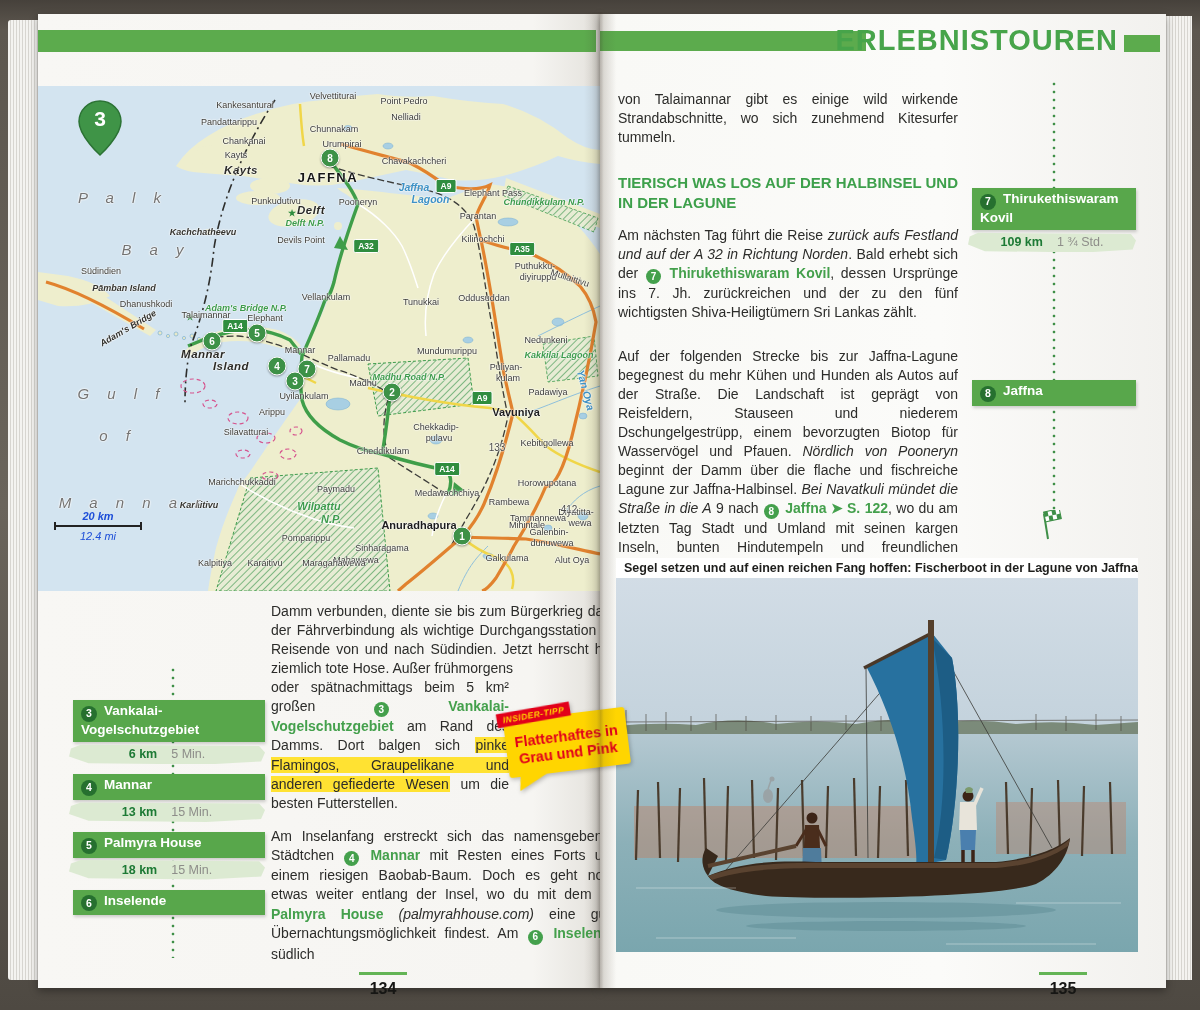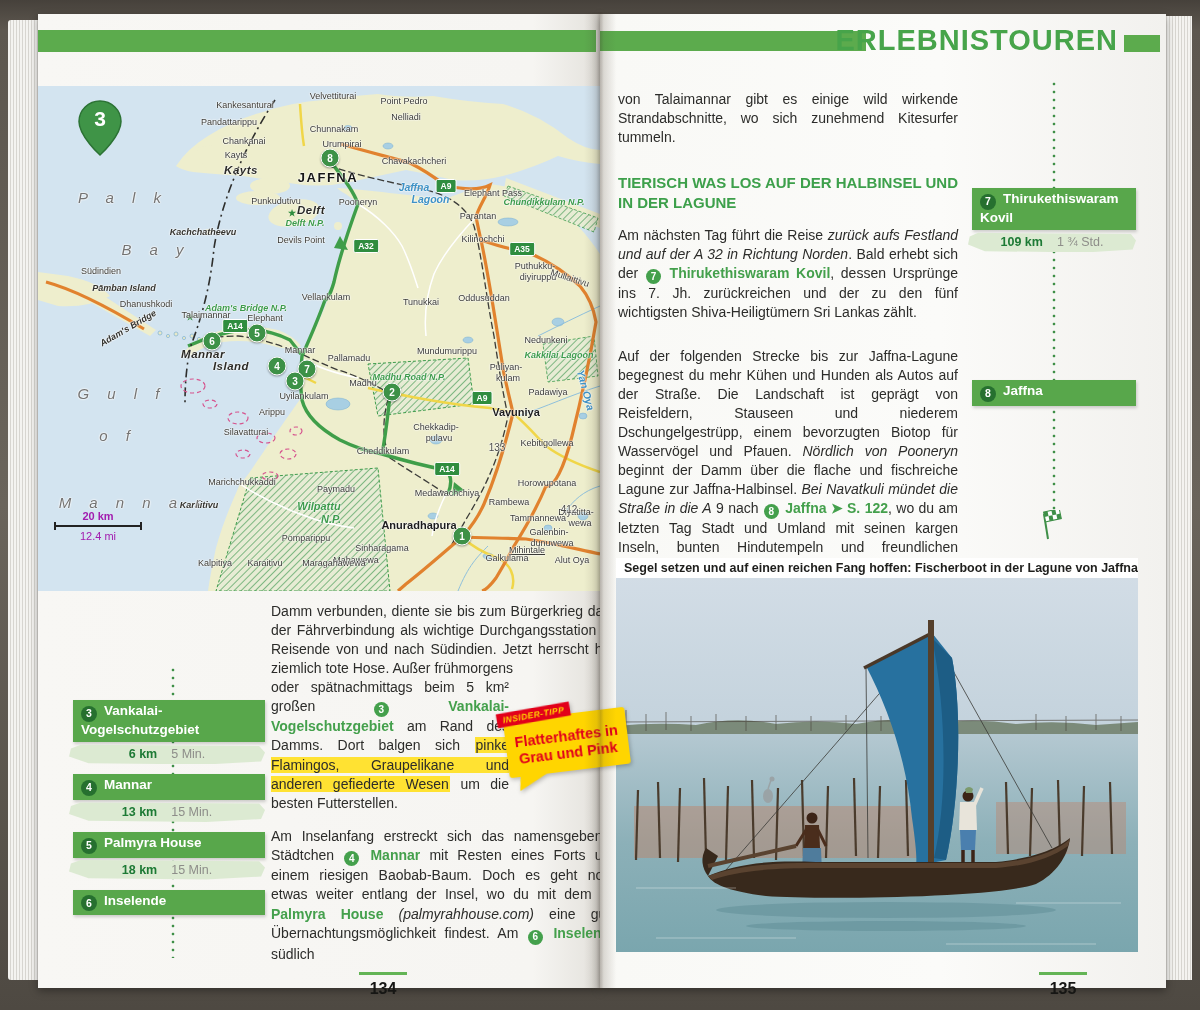--- a/index.html
+++ b/index.html
@@ -29,21 +29,21 @@
   .ml.sea2{font-size:10.5px;font-style:italic;font-weight:bold;color:#3e92c6;}
   .ml.np{font-size:9px;font-style:italic;font-weight:bold;color:#3c9b4b;}
   .ml.np2{font-size:11px;font-style:italic;font-weight:bold;color:#3c9b4b;}
   .ml.isl{font-size:9px;font-style:italic;font-weight:bold;color:#33332f;}
   .ml.isl2{font-size:11.5px;font-style:italic;font-weight:bold;color:#2b2b27;letter-spacing:.5px;}
   .ml.elev{font-size:10px;color:#4c4c48;}
   .badge{position:absolute;transform:translate(-50%,-50%);background:#2f8d3f;color:#fff;font-weight:bold;font-size:8.5px;padding:1px 4px;border-radius:2px;border:1px solid #fff;z-index:5;}
   .mk{position:absolute;transform:translate(-50%,-50%);width:17px;height:17px;border-radius:50%;background:#3d9147;border:1.5px solid #fff;color:#fff;font-weight:bold;font-size:10px;display:flex;align-items:center;justify-content:center;box-shadow:0 1px 2px rgba(0,0,0,.35);z-index:6;}
   .pin{position:absolute;left:40px;top:14px;z-index:7;}
   .pin .pnumtxt{position:absolute;left:0;top:7px;width:44px;text-align:center;color:#fff;font-size:21px;font-weight:bold;}
-  .scale{position:absolute;left:14px;top:424px;width:92px;text-align:center;z-index:5;color:#a21caf;}
+  .scale{position:absolute;left:14px;top:424px;width:92px;text-align:center;z-index:5;color:#1d4ed8;font-style:italic;}
   .scale .skm{font-size:11px;font-weight:bold;}
   .scale .line{height:2px;background:#222;margin:3px 2px;position:relative;}
   .scale .line::before,.scale .line::after{content:"";position:absolute;top:-3px;width:2px;height:8px;background:#222;}
   .scale .line::before{left:0;} .scale .line::after{right:0;}
   .scale .smi{font-size:11px;}
 
   
   .copy{position:absolute;font-size:14px;line-height:1.36;color:#2c2c2a;text-align:justify;}
   .copy p{margin:0 0 14px 0;}
   .seg-i{font-style:italic;}
@@ -266,21 +266,21 @@
           <span class="ml elev" style="left: 459px; top: 361px;">133</span>
           <span class="ml t" style="left: 509px; top: 357px;">Kebitigollewa</span>
           <span class="ml t" style="left: 345px; top: 365px;">Cheddikulam</span>
           <span class="ml t" style="left: 509px; top: 397px;">Horowupotana</span>
           <span class="ml t" style="left: 409px; top: 407px;">Medawachchiya</span>
           <span class="ml t" style="left: 471px; top: 416px;">Rambewa</span>
           <span class="ml t" style="left: 500px; top: 432px;">Tammannewa</span>
           <span class="ml t" style="left: 538px; top: 426px;">Diyatitta-</span>
           <span class="ml t" style="left: 542px; top: 437px;">wewa</span>
           <span class="ml cb" style="left: 381px; top: 439px;">Anuradhapura</span>
-          <span class="ml t" style="left: 489px; top: 464px; text-decoration: underline;">Mihintale</span>
+          <span class="ml t" style="left: 489px; top: 439px;">Mihintale</span>
           <span class="ml t" style="left: 511px; top: 446px;">Galenbin-</span>
           <span class="ml t" style="left: 514px; top: 457px;">dunuwewa</span>
           <span class="ml t" style="left: 344px; top: 462px;">Sinharagama</span>
           <span class="ml t" style="left: 469px; top: 472px;">Galkulama</span>
           <span class="ml t" style="left: 534px; top: 474px;">Alut Oya</span>
           <span class="ml t" style="left: 318px; top: 474px;">Mahawewa</span>
           <span class="ml t" style="left: 204px; top: 396px;">Marichchukkaddi</span>
           <span class="ml isl" style="left: 161px; top: 419px;">Karaitivu</span>
           <span class="ml np2" style="left: 281px; top: 420px;">Wilpattu</span>
           <span class="ml np2" style="left: 293px; top: 433px;">N.P.</span>

